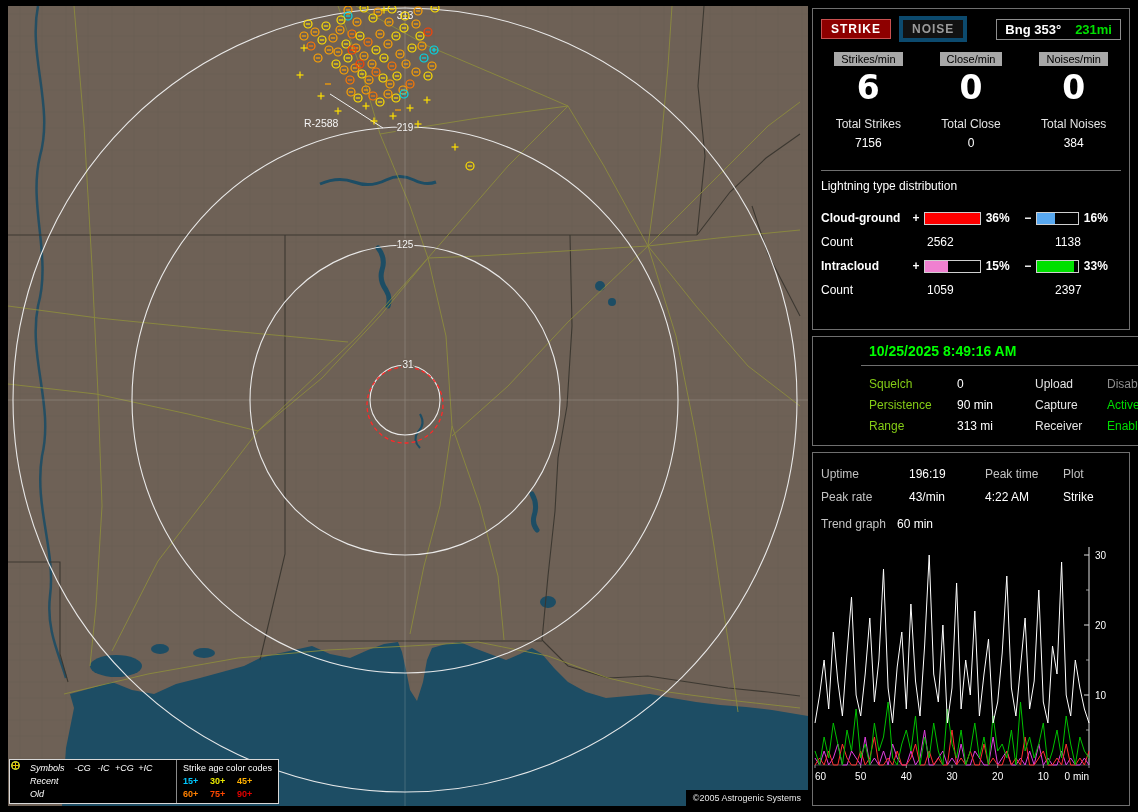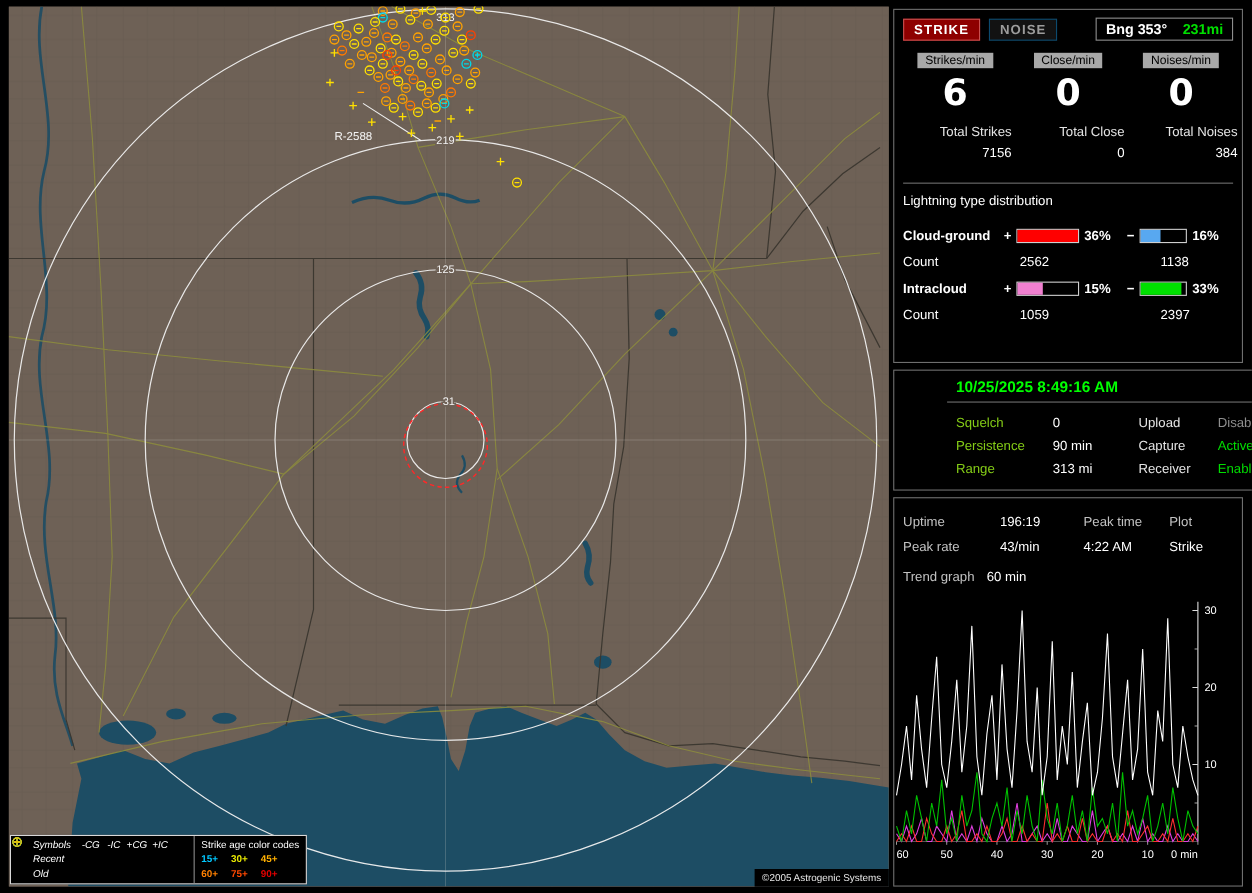--- a/index.html
+++ b/index.html
@@ -25,34 +25,34 @@
   
   .sidebar{position:absolute;left:812px;top:0;width:318px;height:812px;}
   .panel{position:absolute;left:0;width:316px;background:#000;border:1px solid #6f6f6f;}
   .panel1{top:8px;height:320px;}
   .panel2{top:336px;height:108px;padding-left:48px;}
   .panel3{top:452px;height:352px;}
 
   .ind-row{display:flex;align-items:center;padding:7px 8px 0 8px;}
   .btn-strike{background:#8e0000;border:1px solid #c85050;color:#fff;font-weight:bold;
               font-size:12px;padding:2px 9px;letter-spacing:1px;cursor:default;}
-  .btn-noise{background:#121212;border:1px solid #0c4a6e;color:#9c9c9c;font-weight:bold;
+  .btn-noise{background:#121212;border:4px solid #0c4a6e;color:#9c9c9c;font-weight:bold;
              font-size:12px;padding:2px 9px;letter-spacing:1px;margin-left:8px;cursor:default;}
   .bng-box{margin-left:auto;border:1px solid #8d8d8d;padding:2px 8px;font-weight:bold;
            font-size:13px;display:flex;}
   .bng-range{color:#00e000;margin-left:14px;}
 
   .rates-row{display:flex;margin-top:10px;padding:0 4px;}
   .rate-col{flex:1;text-align:center;}
   .chip{display:inline-block;background:#a8a8a8;color:#000;font-size:11px;padding:1px 7px;}
   .big-num{font-size:33px;font-weight:bold;color:#fff;line-height:38px;margin-top:3px;
            font-family:"DejaVu Sans",sans-serif;}
 
   .totals-row{display:flex;margin-top:10px;padding:0 4px;}
-  .total-col{flex:1;text-align:right;font-size:12px;color:#e4e4e4;}
+  .total-col{flex:1;text-align:center;font-size:12px;color:#e4e4e4;}
   .total-val{margin-top:5px;color:#fff;}
 
   .dist{margin:20px 8px 0 8px;border-top:1px solid #6f6f6f;padding-top:8px;}
   .dist-title{font-size:12px;color:#fff;margin-bottom:14px;}
   .dist-row{display:flex;align-items:center;height:22px;font-size:12px;}
   .dist-name{width:92px;font-weight:bold;}
   .sign{width:10px;text-align:center;font-weight:bold;}
   .bar{height:11px;border:1px solid #cfcfcf;background:#000;margin:0 3px;position:relative;}
   .bar.pos{width:56px;}
   .bar.neg{width:42px;}

